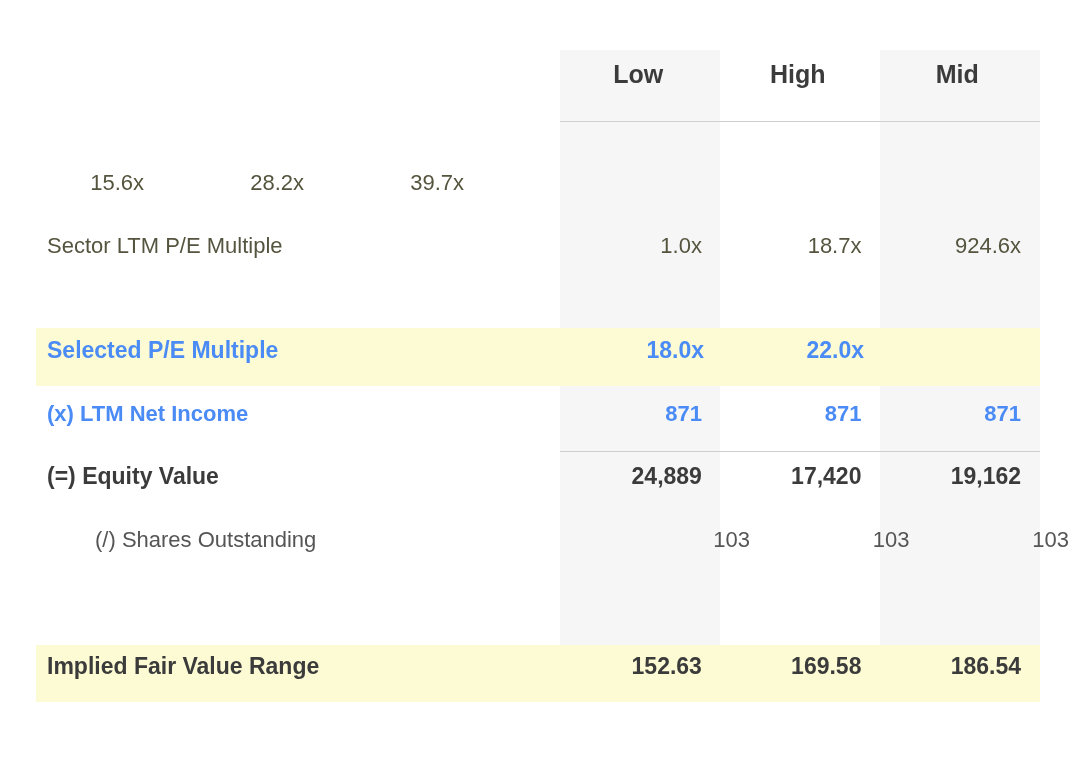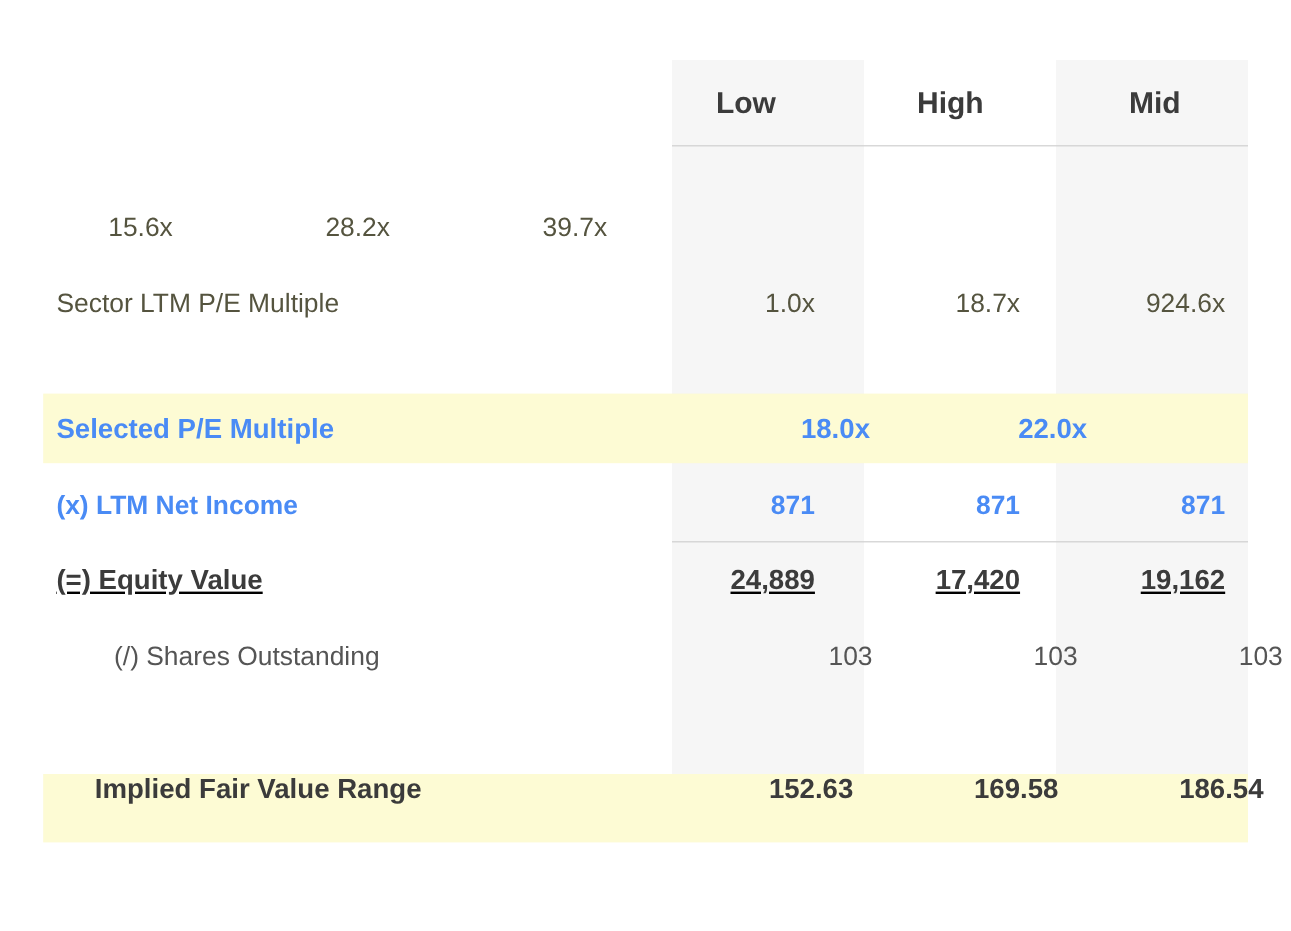--- a/index.html
+++ b/index.html
@@ -54,22 +54,20 @@
   }
   .rule.header-rule { top: 121px; }
   .rule.subtotal-rule { top: 451px; }
 
   
   .row {
     position: absolute;
     left: 0;
     width: 1037px;
     display: flex;
-    align-items: center;
-    gap: 21px;
   }
   .row .label {
     width: 560px;
     box-sizing: border-box;
     padding-left: 47px;
     text-align: left;
     white-space: nowrap;
   }
   .row .cell {
     width: 160px;
@@ -131,23 +129,23 @@
     font-style: italic;
     color: #4a4a4a;
     font-size: 22px;
   }
 
   
   #row-benchmark { top: 170px; }
   #row-sector    { top: 233px; }
   #row-selected  { top: 337px; }
   #row-netincome { top: 401px; }
-  #row-equity    { top: 463px; text-decoration: underline; }
+  #row-equity    { top: 463px; }
   #row-shares    { top: 527px; padding-left: 48px; }
-  #row-implied   { top: 637px; margin-left: 32px; }
+  #row-implied   { top: 653px; }
   #row-upside    { top: 717px; }
 </style>
 </head>
 <body>
 
 <div id="valuation-table">
 
   <div class="col-band low"></div>
   <div class="col-band mid"></div>
   <div class="col-band high"></div>

